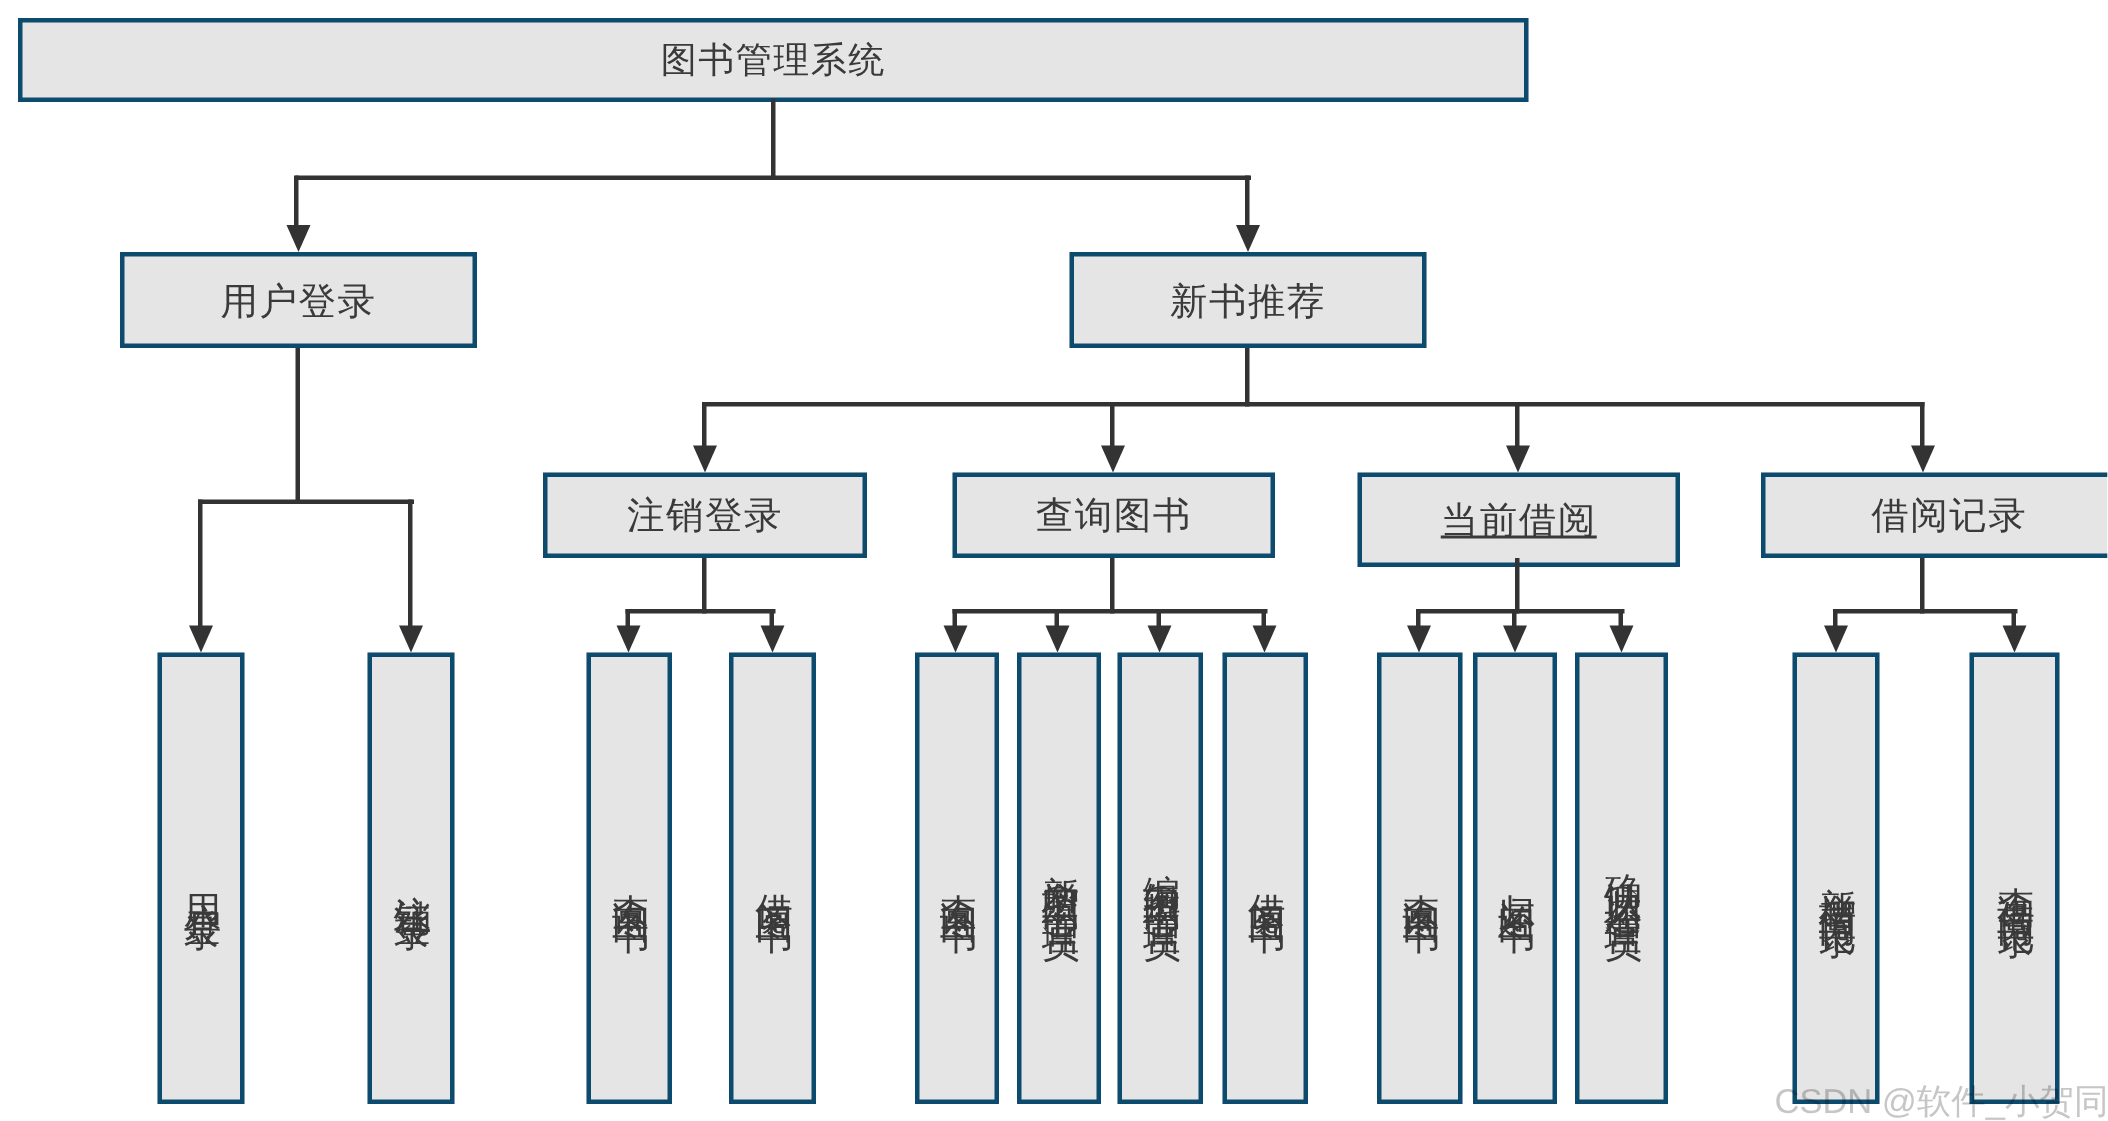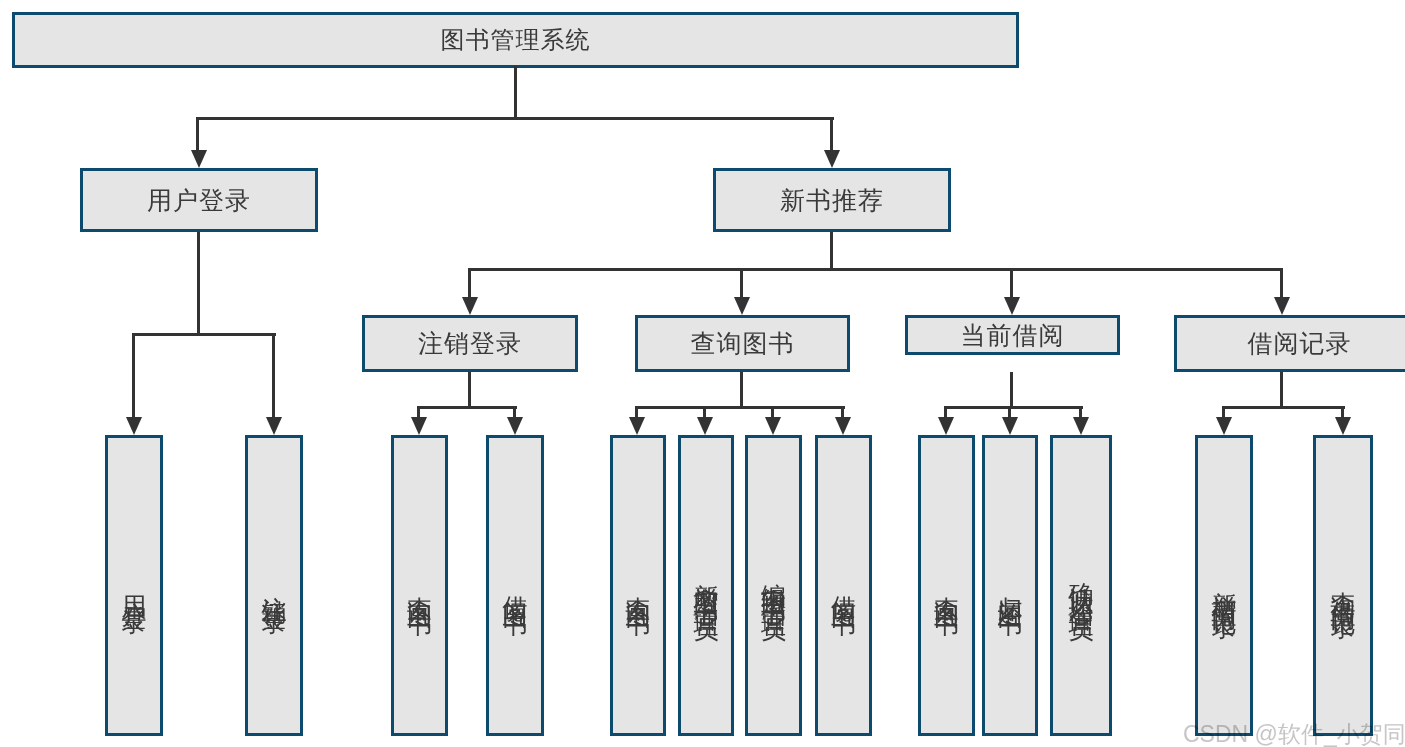--- a/index.html
+++ b/index.html
@@ -88,21 +88,21 @@
   <div class="arrow" style="left:1004px;top:297px;"></div>
   <div class="line" style="left:1280px;top:268px;width:3px;height:32px;"></div>
   <div class="arrow" style="left:1274px;top:297px;"></div>
 
   <div class="box hbox" style="left:362px;top:315px;width:216px;height:57px;">
     <span>注销登录</span>
   </div>
   <div class="box hbox" style="left:635px;top:315px;width:215px;height:57px;">
     <span>查询图书</span>
   </div>
-  <div class="box hbox" style="left:905px;top:315px;width:215px;height:40px;">
+  <div class="box hbox" style="left:905px;top:315px;width:215px;height:63px;text-decoration:underline;">
     <span>当前借阅</span>
   </div>
   <div class="box hbox" style="left:1174px;top:315px;width:251px;height:57px;">
     <span>借阅记录</span>
   </div>
 
   <div class="line" style="left:468px;top:372px;width:3px;height:37px;"></div>
   <div class="line" style="left:417px;top:406px;width:100px;height:3px;"></div>
   <div class="line" style="left:417px;top:406px;width:3px;height:14px;"></div>
   <div class="arrow" style="left:411px;top:417px;"></div>

